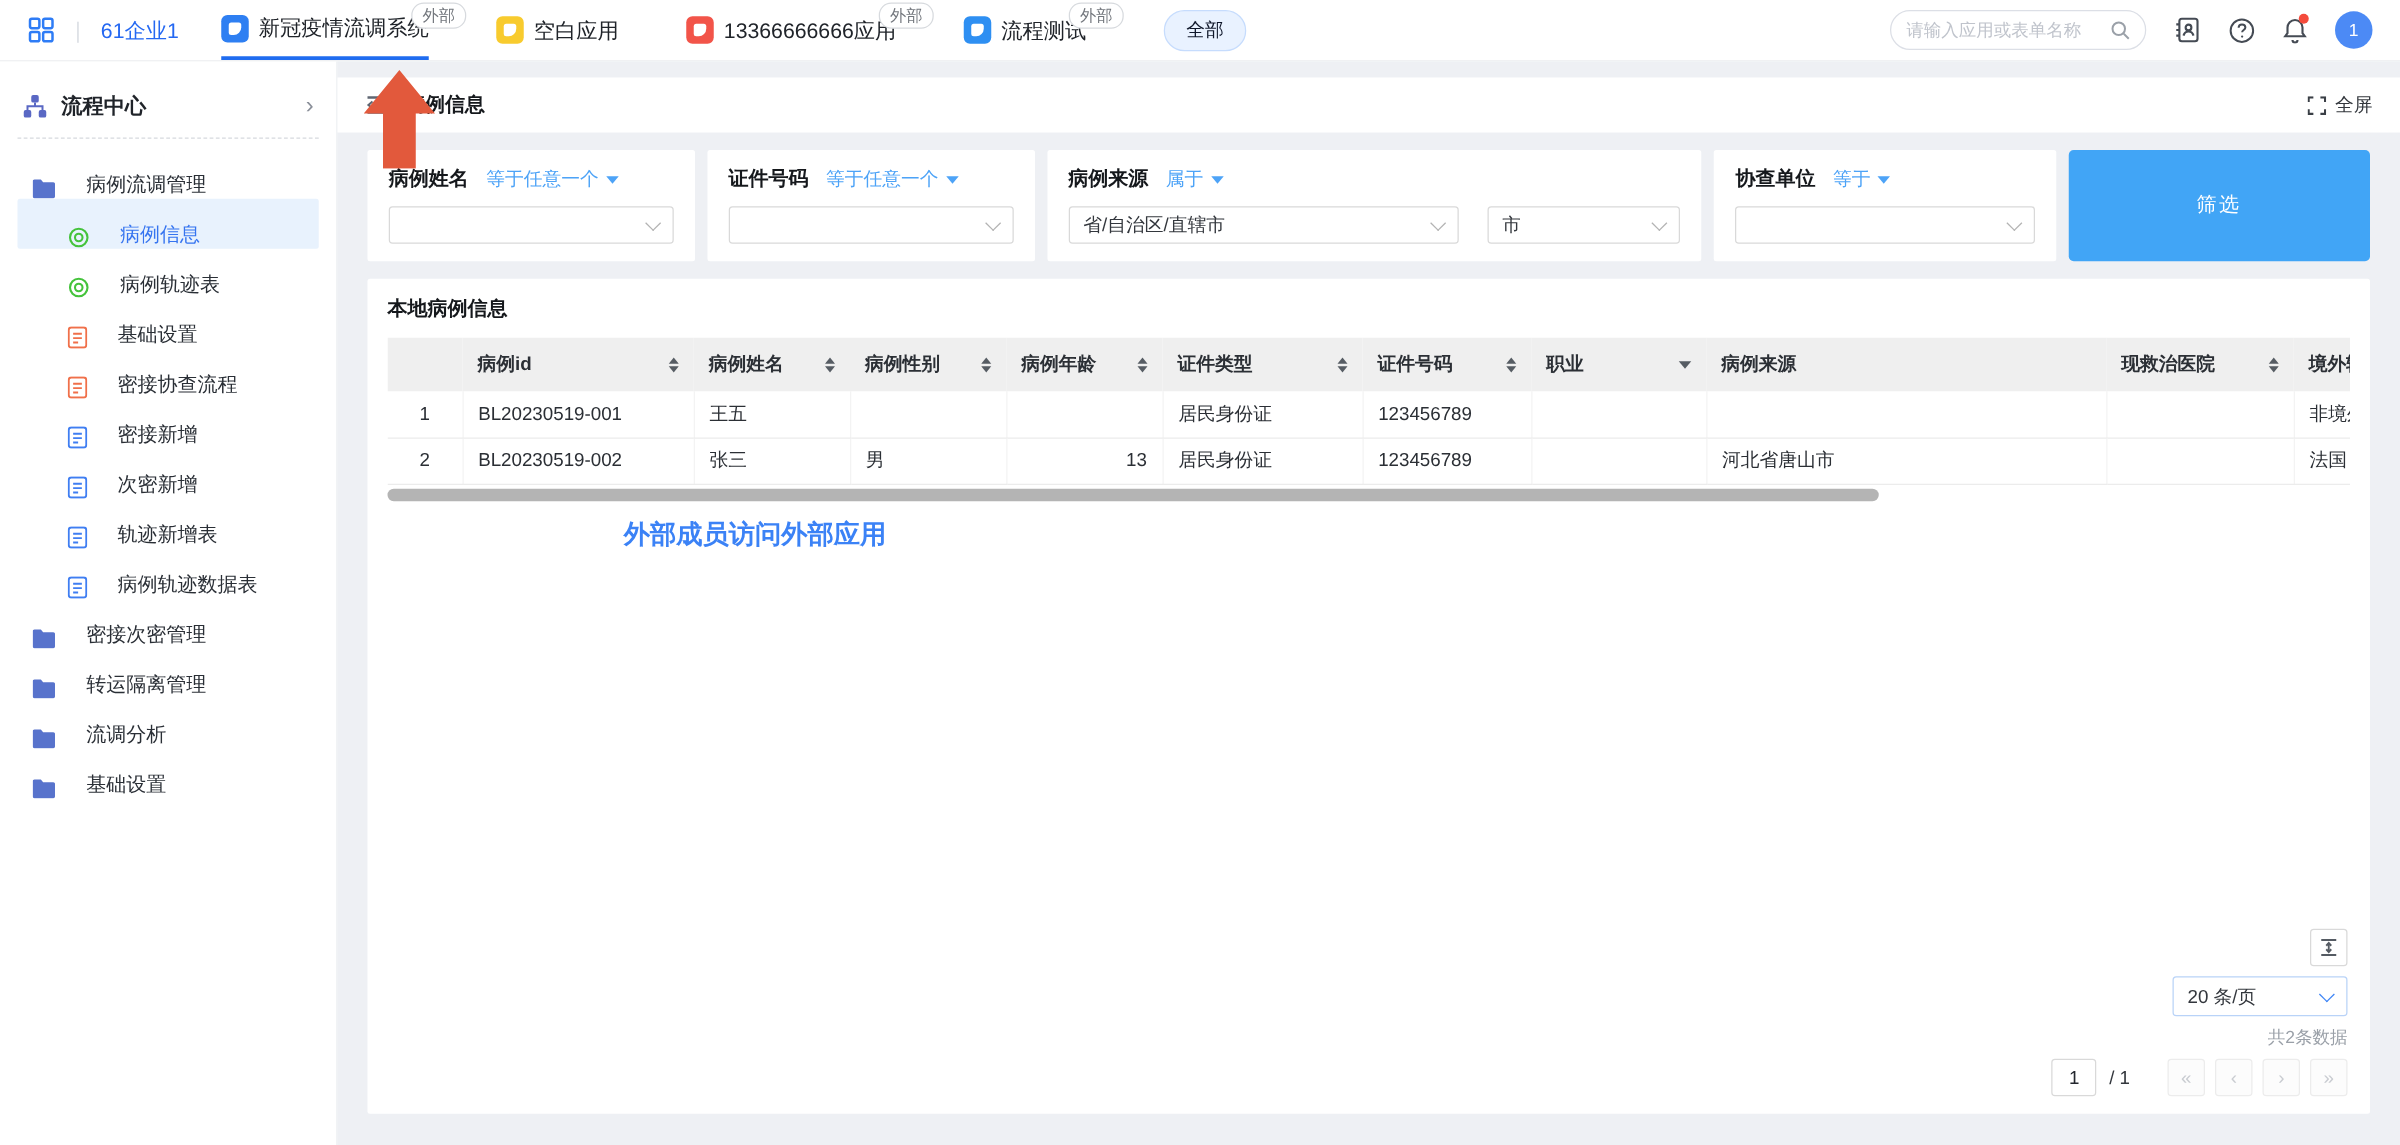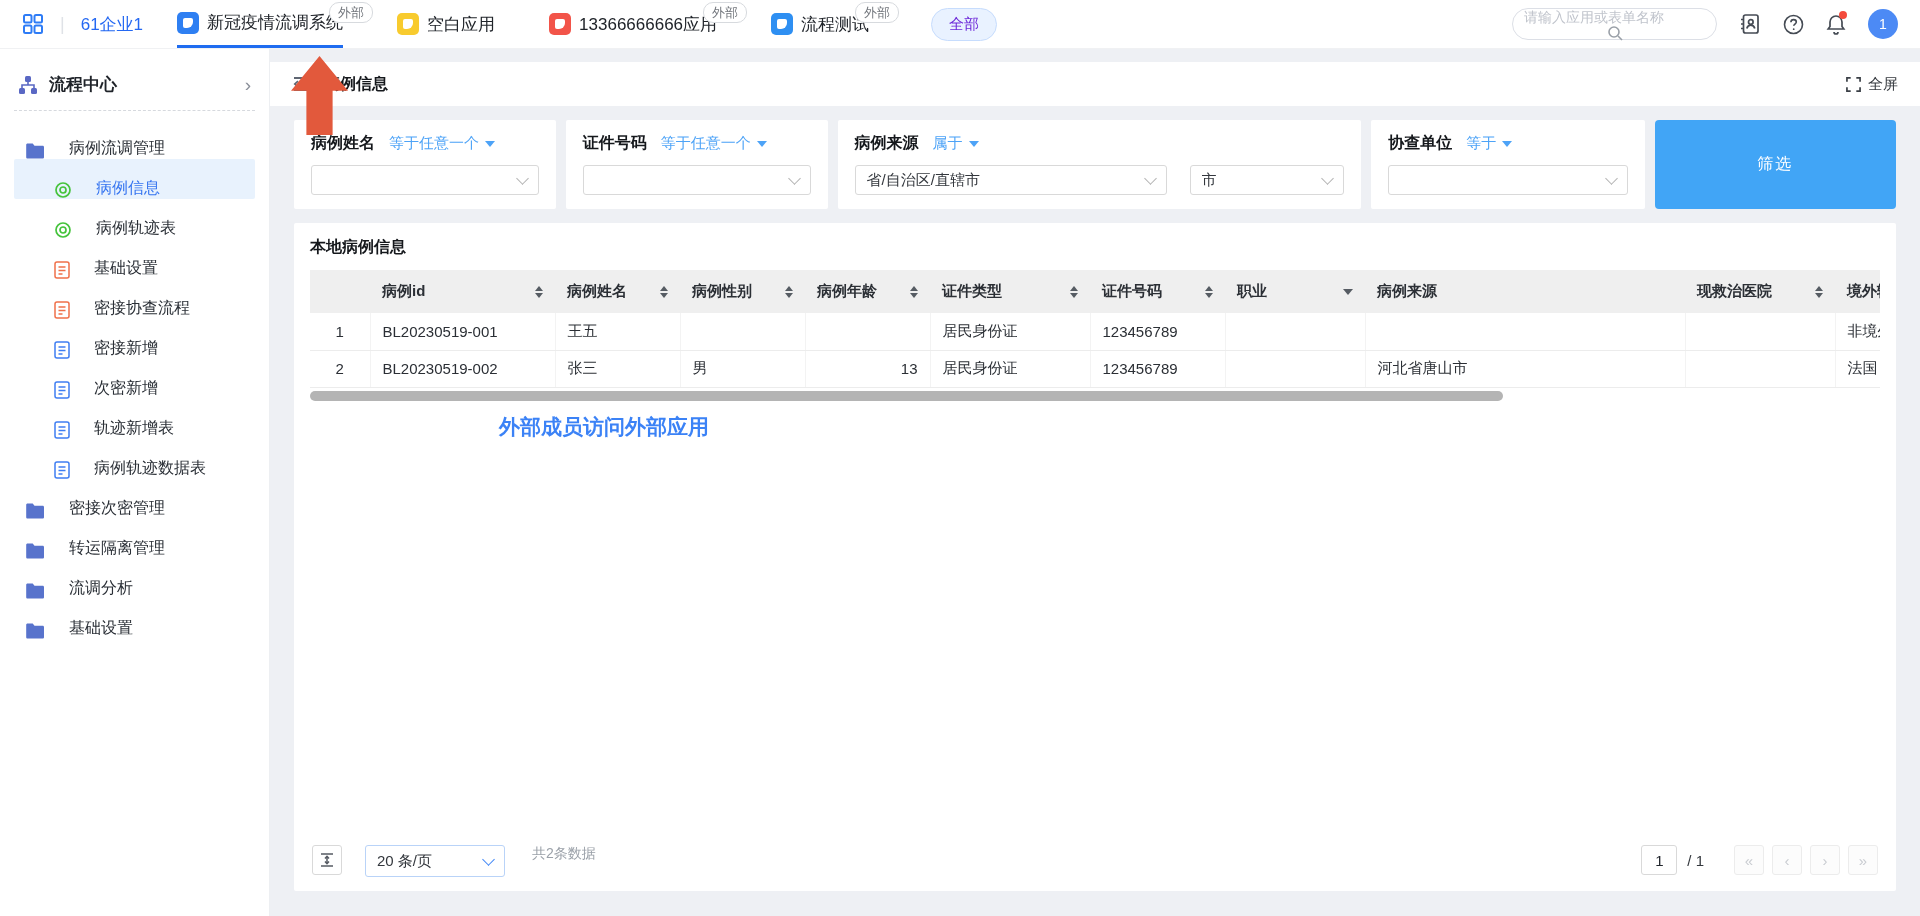--- a/index.html
+++ b/index.html
@@ -14,25 +14,25 @@
   .org-link { color:#2468f2; font-size:17px; margin-right:34px; cursor:pointer; white-space:nowrap; }
   .tabs { display:flex; align-items:stretch; }
   .tab { display:flex; align-items:center; gap:8px; margin-right:54px; position:relative;
     font-size:17px; color:#20242a; white-space:nowrap; cursor:pointer; }
   .tab.active { border-bottom:3px solid #1f6cf0; }
   .app-ic { width:22px; height:22px; border-radius:5px; display:inline-flex;
     align-items:center; justify-content:center; flex:0 0 auto; }
   .app-glyph { width:10px; height:10px; background:#fff; border-radius:2px 2px 6px 2px; }
   .badge { position:absolute; top:2px; right:-30px; background:#fff; border:1px solid #d7dade;
     color:#73777d; font-size:13px; line-height:1; padding:3px 8px; border-radius:10px; }
-  .all-pill { align-self:center; background:#e9f2ff; border:1px solid #c6dcfd; color:#6d28d9;
+  .all-pill { align-self:center; background:#e9f2ff; border:1px solid #c6dcfd; color:#0f172a;
     font-size:15px; padding:6px 17px; border-radius:17px; cursor:pointer; margin-left:8px; white-space:nowrap; }
   .top-right { margin-left:auto; display:flex; align-items:center; gap:22px; }
   .top-search { width:205px; height:32px; border:1px solid #dcdfe6; border-radius:16px;
-    display:flex; align-items:center; padding:0 12px;flex-direction:column; }
+    display:flex; align-items:center; padding:0 12px; }
   .top-search input { border:none; outline:none; flex:1; font-size:14px; color:#333; min-width:0;
     font-family:inherit; background:transparent; }
   .top-search input::placeholder { color:#c0c4cc; }
   .icon-btn { position:relative; display:inline-flex; cursor:pointer; }
   .bell-dot { position:absolute; top:-2px; right:-1px; width:8px; height:8px;
     border-radius:50%; background:#f44b3c; }
   .avatar { width:30px; height:30px; border-radius:50%; background:#4c8af5; color:#fff;
     font-size:14px; display:flex; align-items:center; justify-content:center; cursor:pointer; }
 
   
@@ -105,21 +105,21 @@
   .tri-down { width:0;height:0;border-left:4px solid transparent;border-right:4px solid transparent;
     border-top:5px solid #565c63; }
   .tri-filter { width:0;height:0;border-left:5px solid transparent;border-right:5px solid transparent;
     border-top:6px solid #565c63; flex:0 0 auto; }
   .hscroll { margin-top:3px; height:10px; }
   .hscroll .thumb { width:76%; height:10px; background:#b4b4b4; border-radius:5px; cursor:pointer; }
   .annotation { position:absolute; left:205px; top:190px; color:#3b82f6; font-weight:bold;
     font-size:21px; font-family:"Liberation Serif","DejaVu Serif",serif; white-space:nowrap; }
 
   
-  .card-footer { margin-top:auto; display:flex; align-items:flex-start; padding:12px 2px 14px; gap:23px; }
+  .card-footer { margin-top:auto; display:flex; align-items:flex-end; padding:12px 2px 14px; gap:8px;flex-direction:column; }
   .sq-btn { width:30px; height:30px; border:1px solid #d9d9d9; border-radius:3px; background:#fff;
     display:inline-flex; align-items:center; justify-content:center; cursor:pointer; flex:0 0 auto; }
   .page-size { width:140px; height:32px; border:1px solid #b9d3f8; border-radius:3px; background:#fff;
     display:flex; align-items:center; padding:0 11px; font-size:15px; color:#33373d; cursor:pointer; }
   .page-size .grow { flex:1; }
   .total-txt { color:#9aa0a8; font-size:14px; margin-left:4px; }
   .pager { margin-left:auto; display:flex; align-items:center; gap:8px; }
   .page-box { min-width:36px; height:30px; border:1px solid #d9d9d9; border-radius:3px;
     display:flex; align-items:center; justify-content:center; font-size:15px; color:#23272e; }
   .page-total { font-size:15px; color:#33373d; margin:0 6px 0 2px; }

